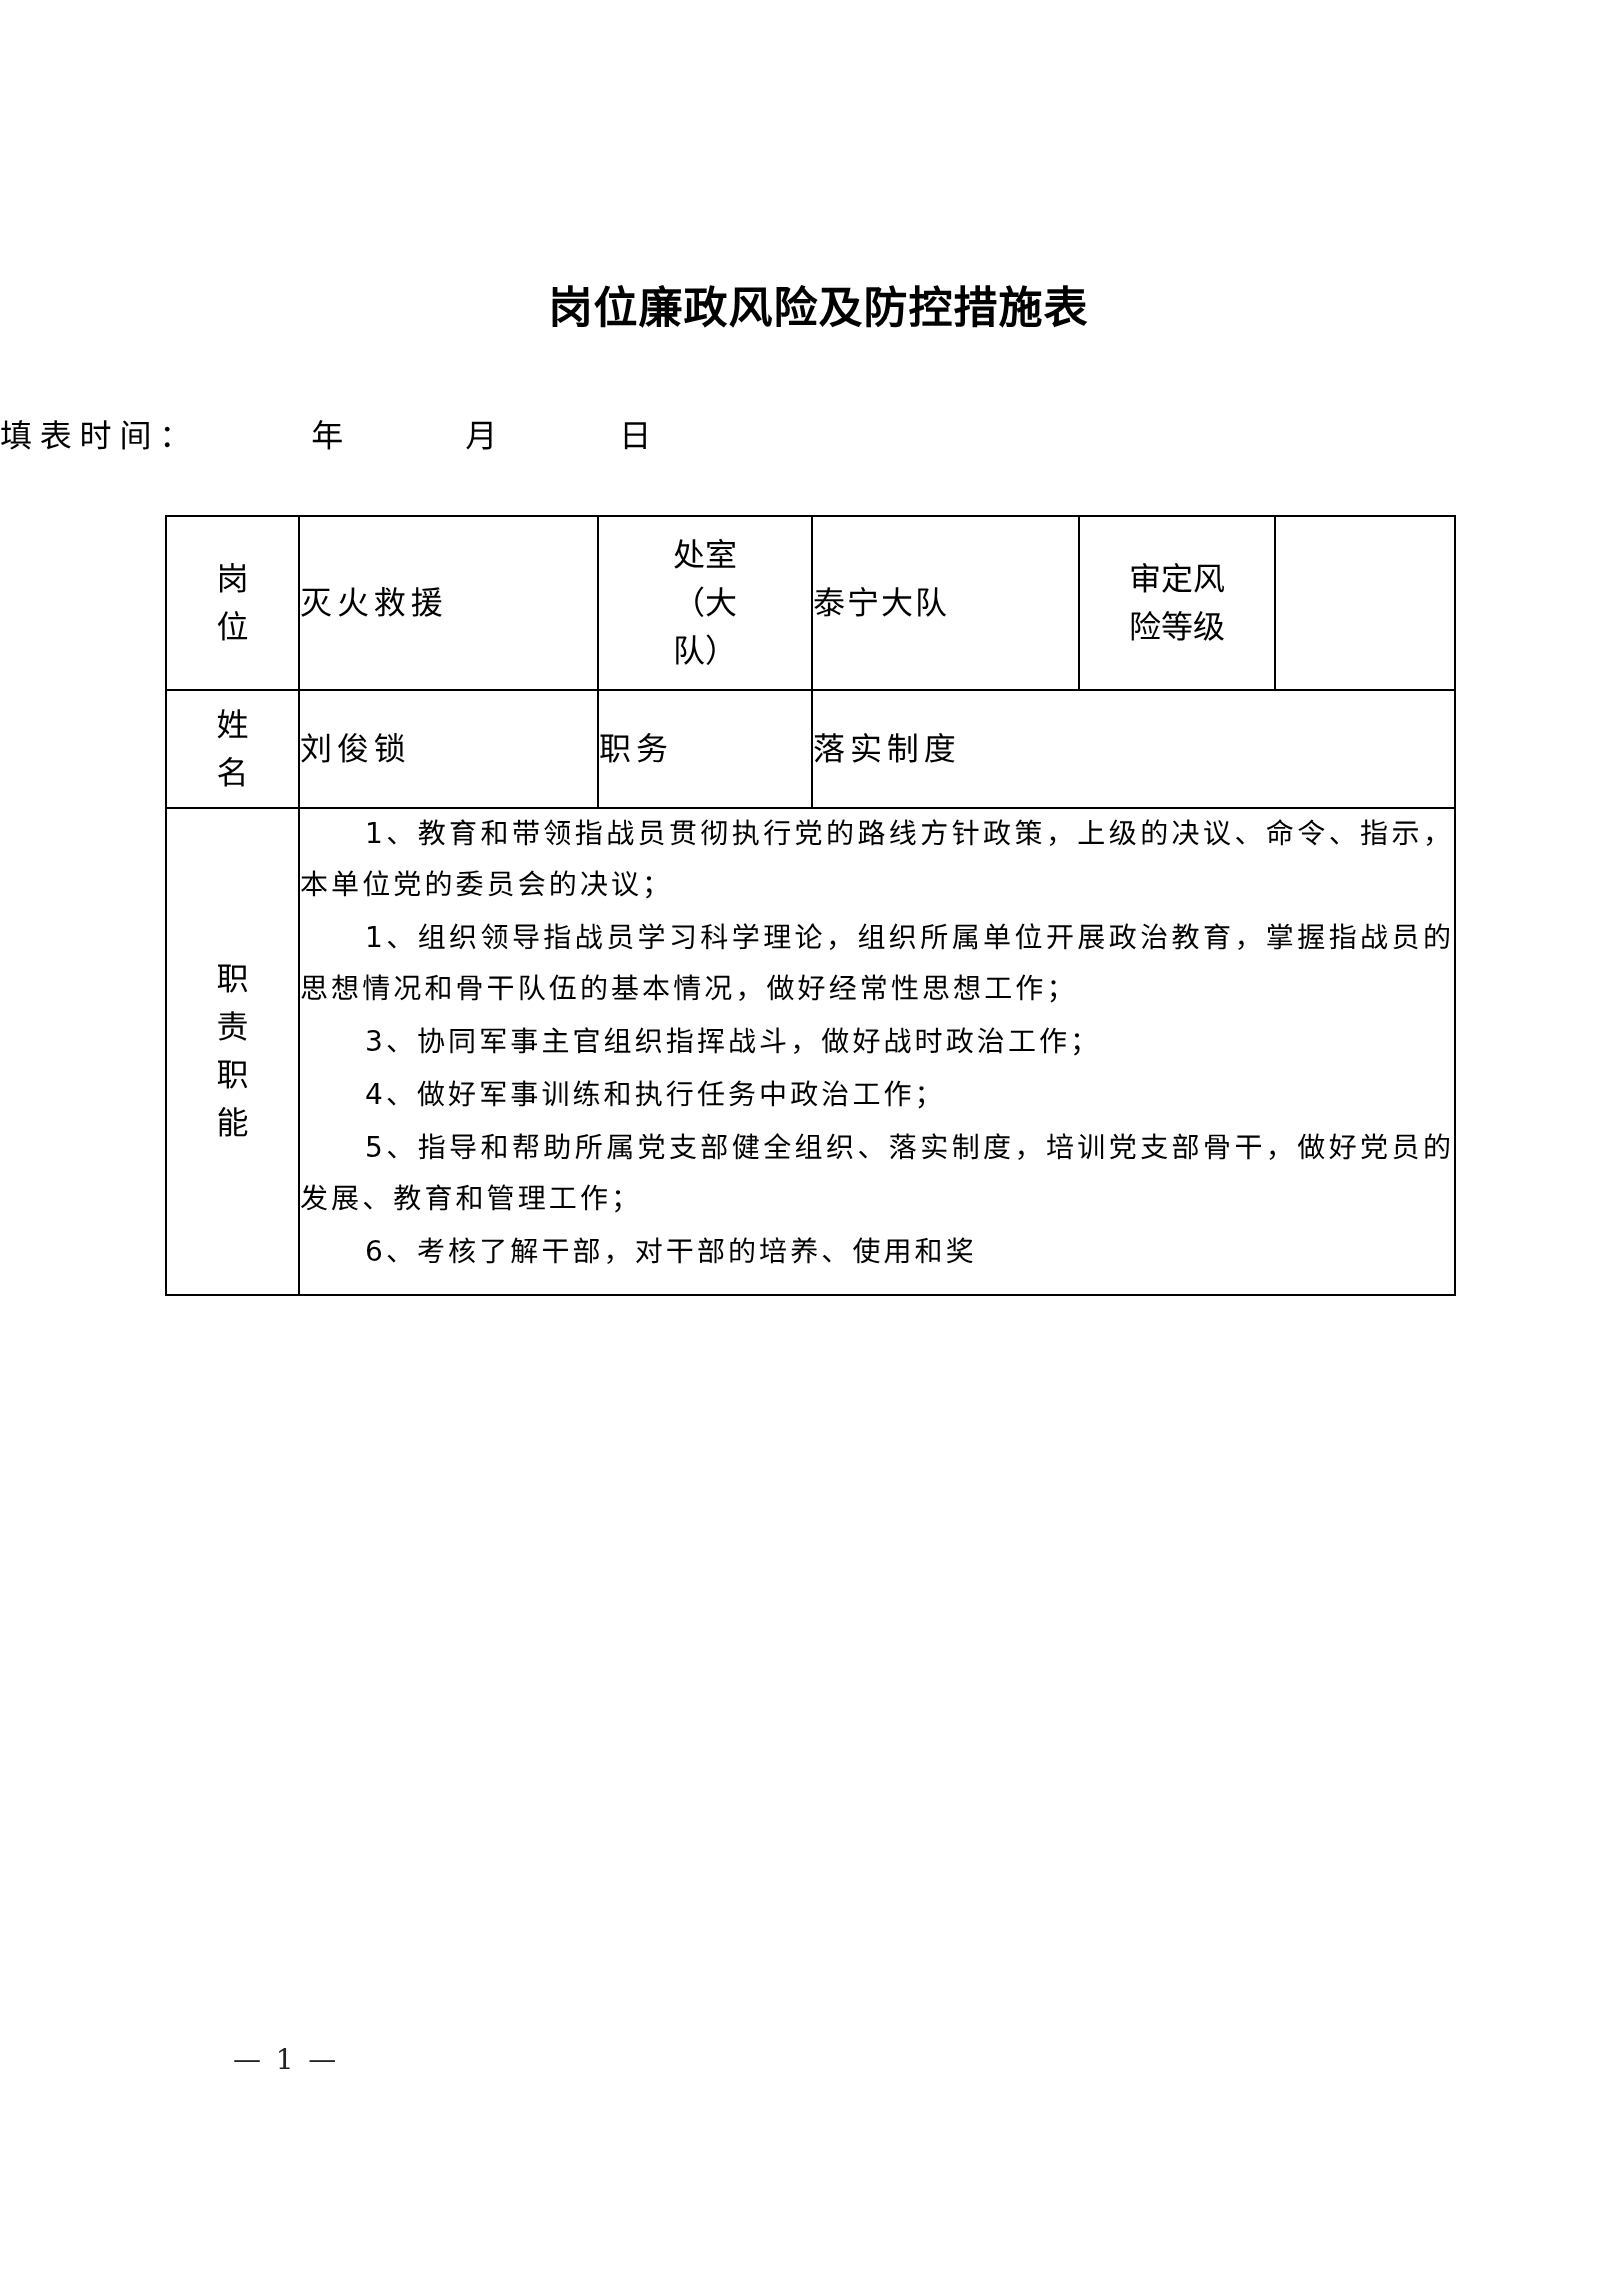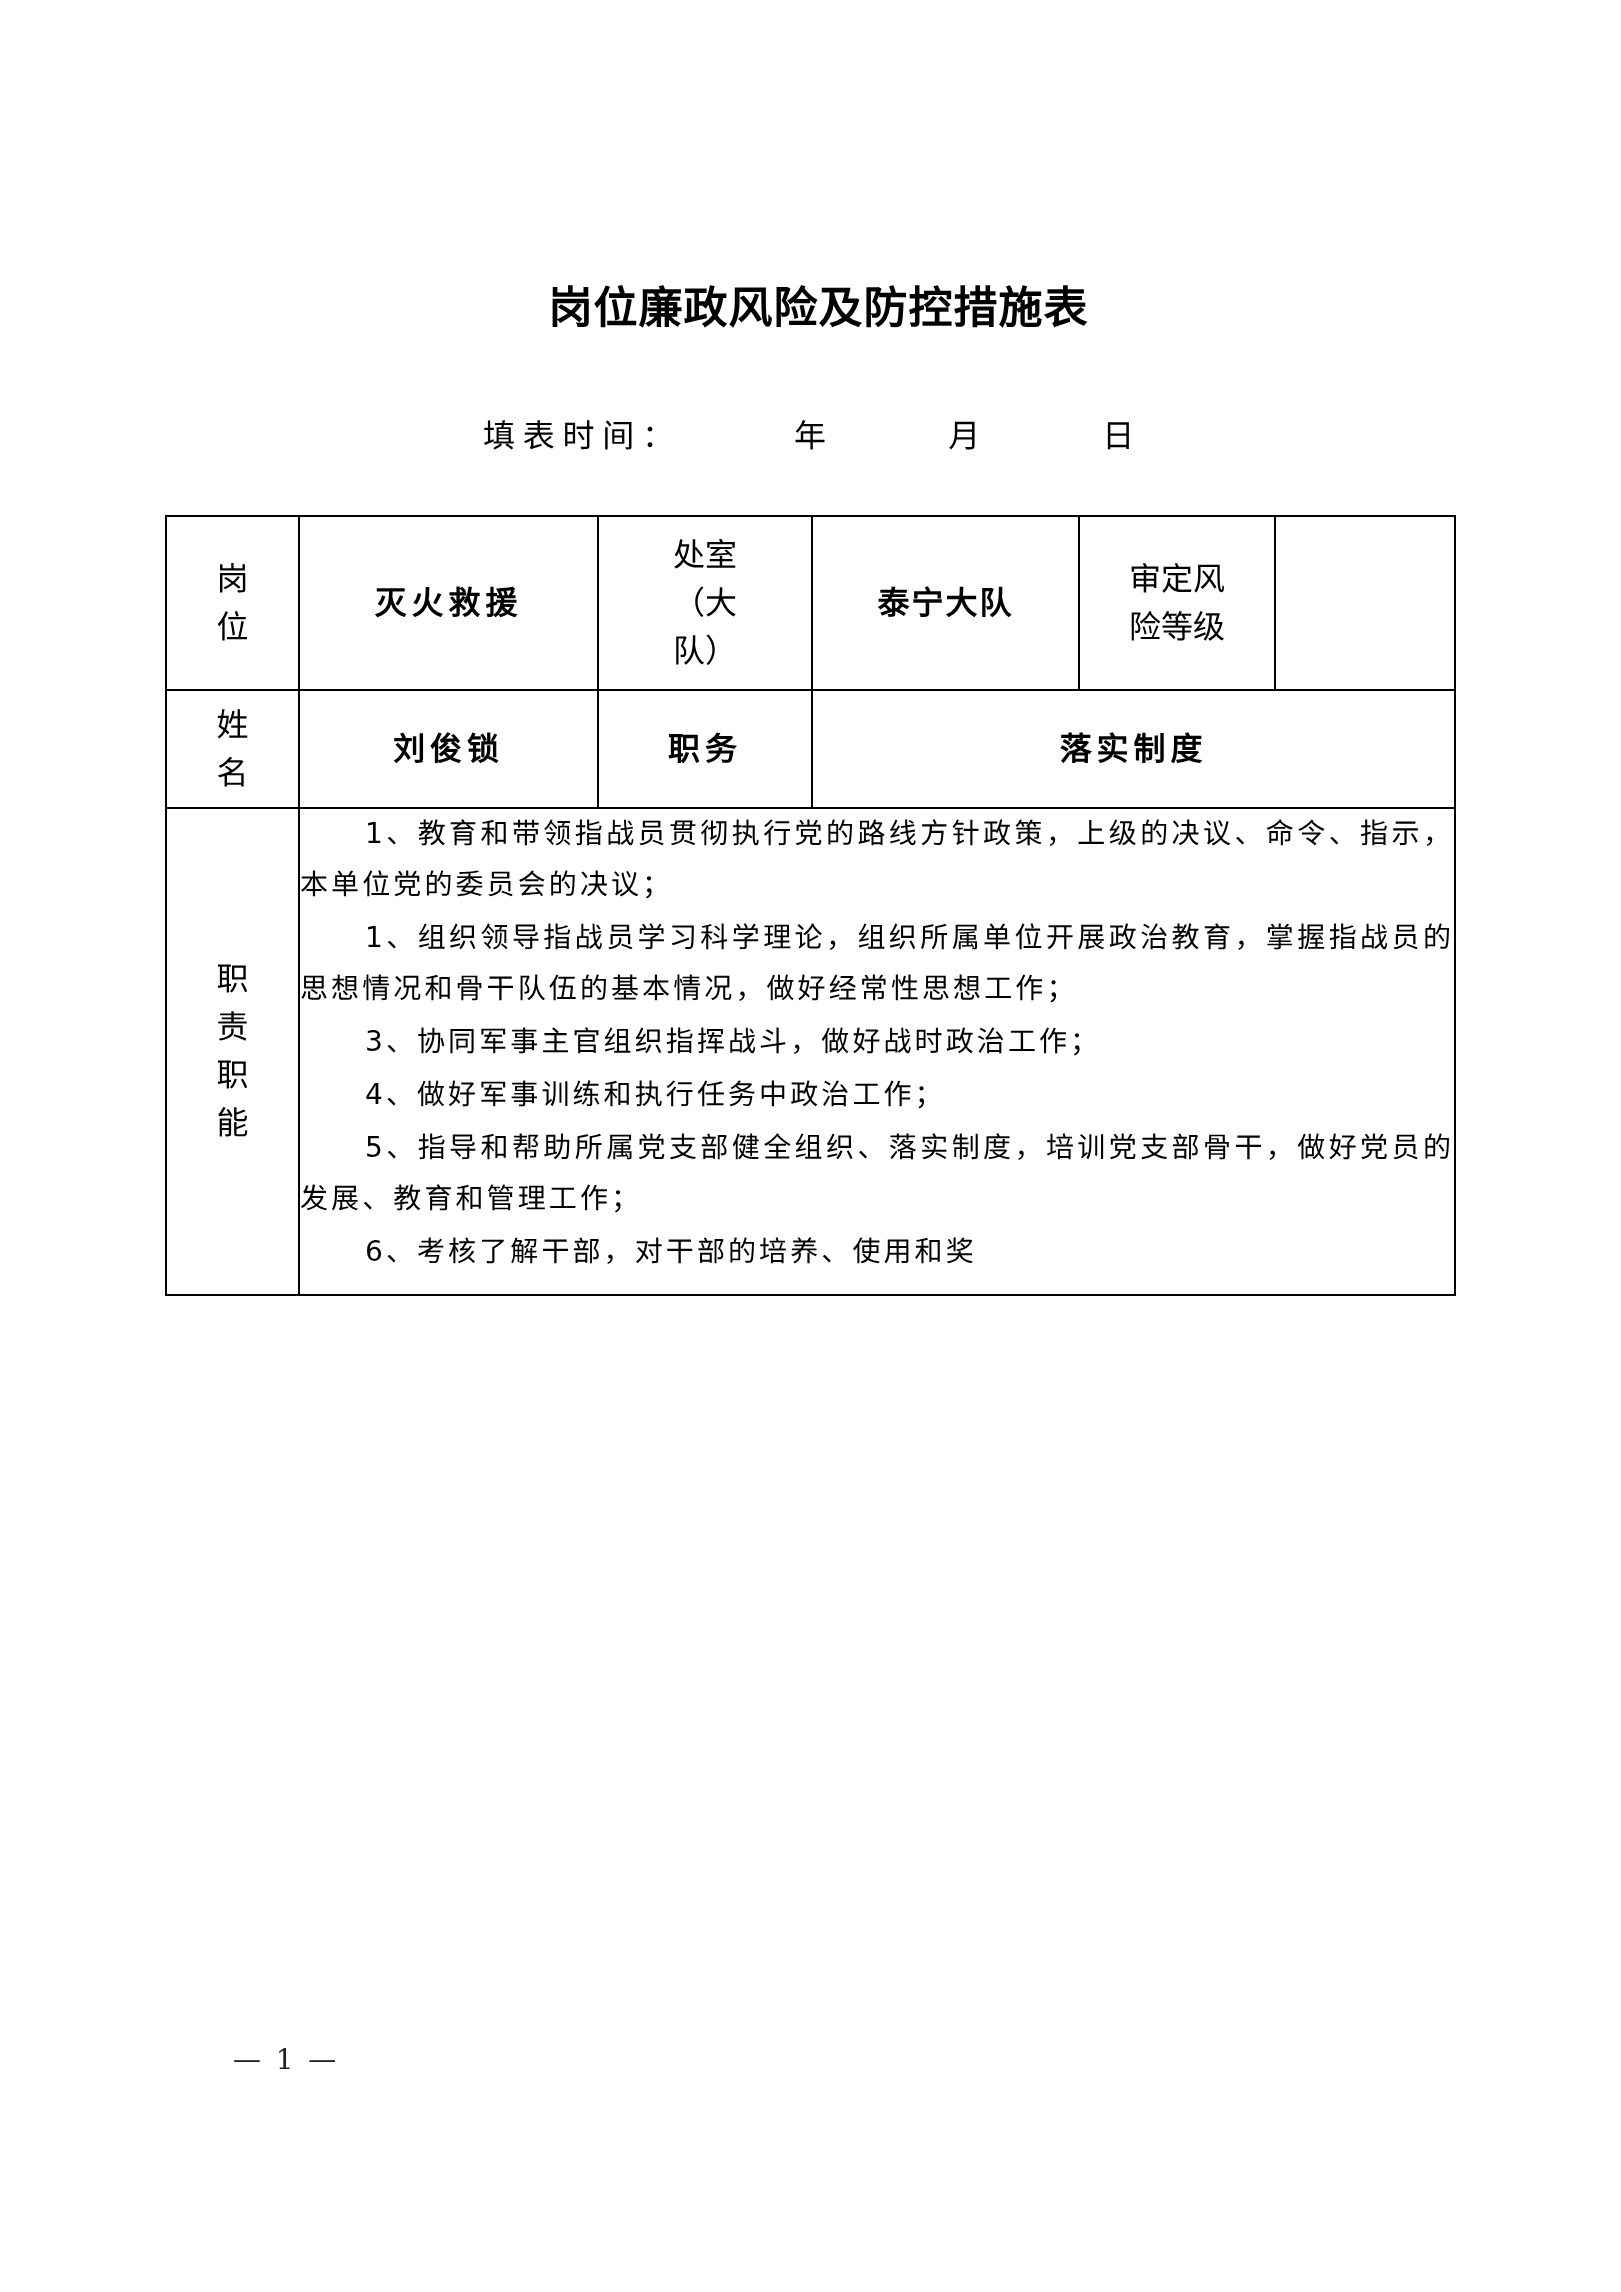--- a/index.html
+++ b/index.html
@@ -31,21 +31,21 @@
     font-weight: bold;
     letter-spacing: 1px;
     line-height: 1.2;
     white-space: nowrap;
   }
   .subtitle-row {
     position: absolute;
     top: 410px;
     left: 0;
     width: 1621px;
-    text-align: center;
+    text-align: left;
     font-size: 32px;
     letter-spacing: 3.9px;
     white-space: nowrap;
   }
   .subtitle-row .sub-label { letter-spacing: 7.8px; }
   .subtitle-row .sub-gap-a { display: inline-block; width: 84px; }
   .subtitle-row .sub-gap-b { display: inline-block; width: 90px; }
   .subtitle-row .sub-gap-c { display: inline-block; width: 90px; }
 
   table.main-table {
@@ -73,24 +73,23 @@
   .vlabel {
     text-align: center;
     letter-spacing: 0;
     line-height: 1.55;
     font-size: 32px;
     padding: 9.8px 0;
   }
   .vlabel span { display: block; }
 
   .cell-center {
-    text-align: center;
+    text-align: left;
     letter-spacing: 4.9px;
     padding: 13.7px 5.9px;
-    font-weight: bold;
   }
   .cell-center.tight { letter-spacing: 2px; }
 
   .row-post td { height: 172px; }
   .row-name td { height: 116px; }
 
   .duty-cell {
     padding: 15.7px 21.6px 19.6px 13.7px;
     vertical-align: top;
     text-align: justify;

